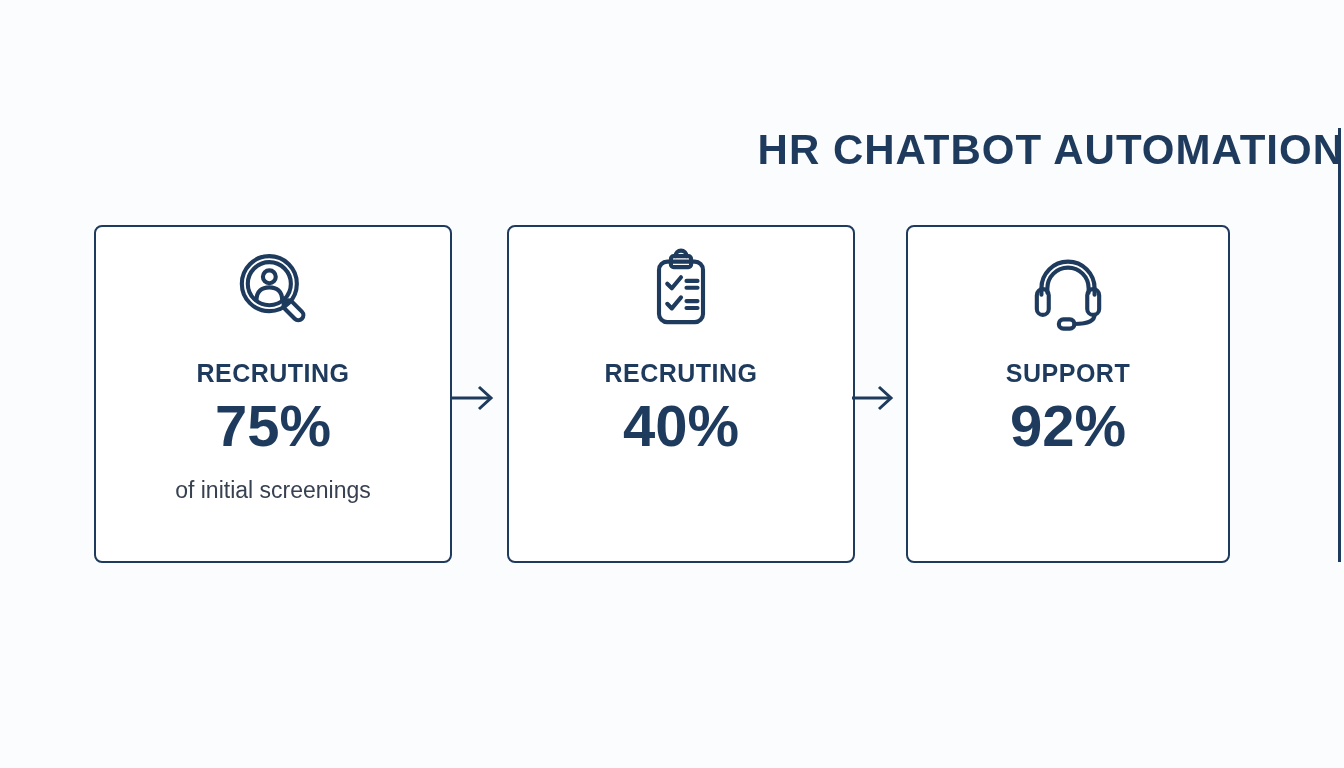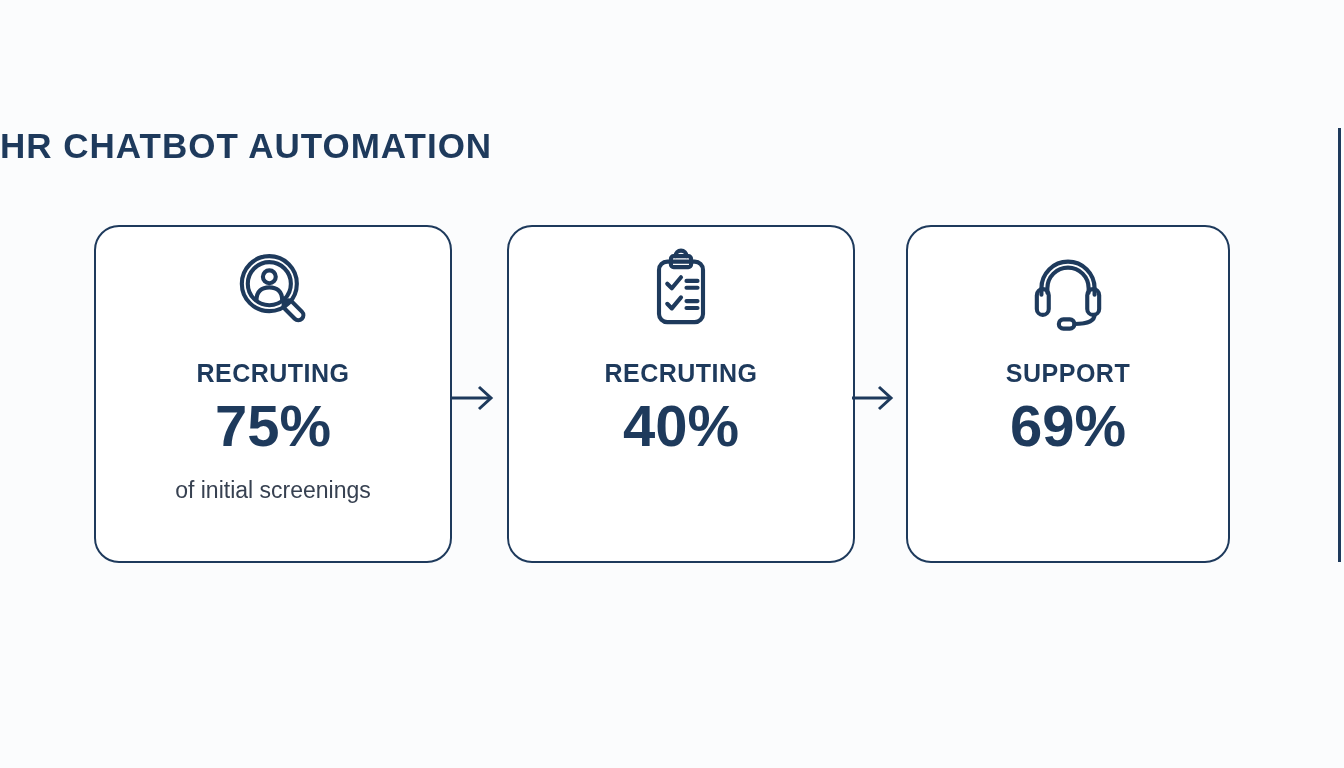--- a/index.html
+++ b/index.html
@@ -12,33 +12,33 @@
   .stage {
     position: relative;
     width: 1344px;
     height: 768px;
   }
   .title {
     position: absolute;
     top: 126px;
     left: 0;
     width: 100%;
-    text-align: left;
-    font-size: 35px;
+    text-align: right;
+    font-size: 42px;
     font-weight: bold;
     letter-spacing: 1px;
     color: var(--ink, #1e3a5c);
   }
   .card {
     position: absolute;
     top: 225px;
     height: 338px;
     background: var(--card-bg, #ffffff);
     border: 2px solid var(--ink, #1e3a5c);
-    border-radius: 25px;
+    border-radius: 8px;
     display: flex;
     flex-direction: column;
     align-items: center;
     text-align: center;
   }
   .card-1 { left: 94px;  width: 358px; }
   .card-2 { left: 507px; width: 348px; }
   .card-3 { left: 906px; width: 324px; }
   .card-icon {
     margin-top: 20px;
@@ -158,18 +158,18 @@
           <path d="M19 52 v-7 a29 29 0 0 1 58 0 v7"></path>
           <path d="M25.5 50 v-5 a22.5 22.5 0 0 1 45 0 v5"></path>
           <rect x="14" y="46" width="13" height="28" rx="6.5"></rect>
           <rect x="69" y="46" width="13" height="28" rx="6.5"></rect>
           <path d="M77 74 c0 8 -10 10 -22 10"></path>
           <rect x="38" y="79" width="17" height="10" rx="5"></rect>
         </g>
       </svg>
     </div>
     <div class="card-label">SUPPORT</div>
-    <div class="card-value">69%</div>
+    <div class="card-value">92%</div>
   </div>
 
   <div class="edge-line"></div>
 
 </div>
 
 </body></html>

